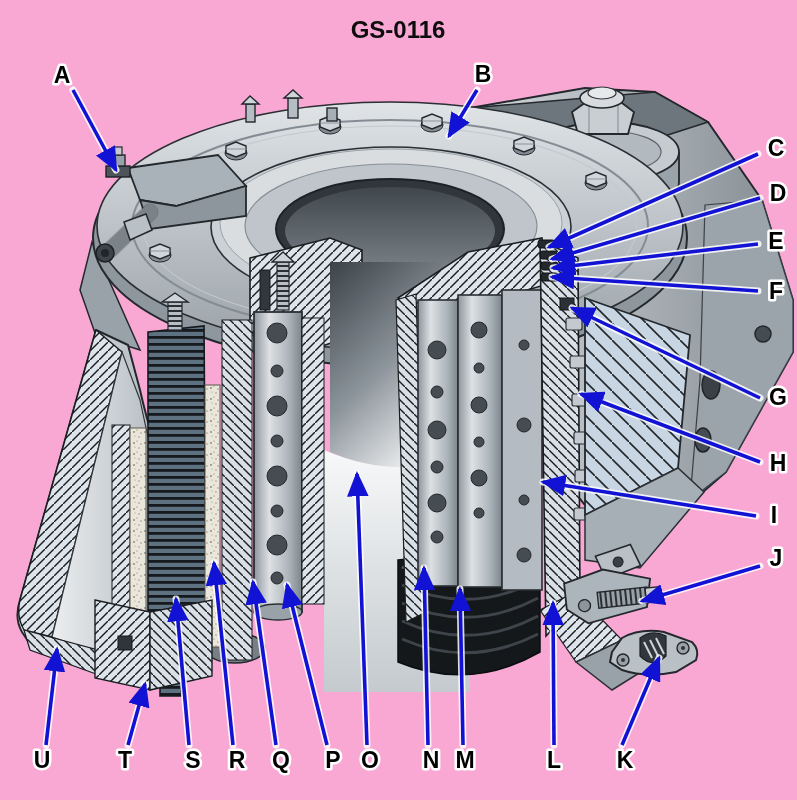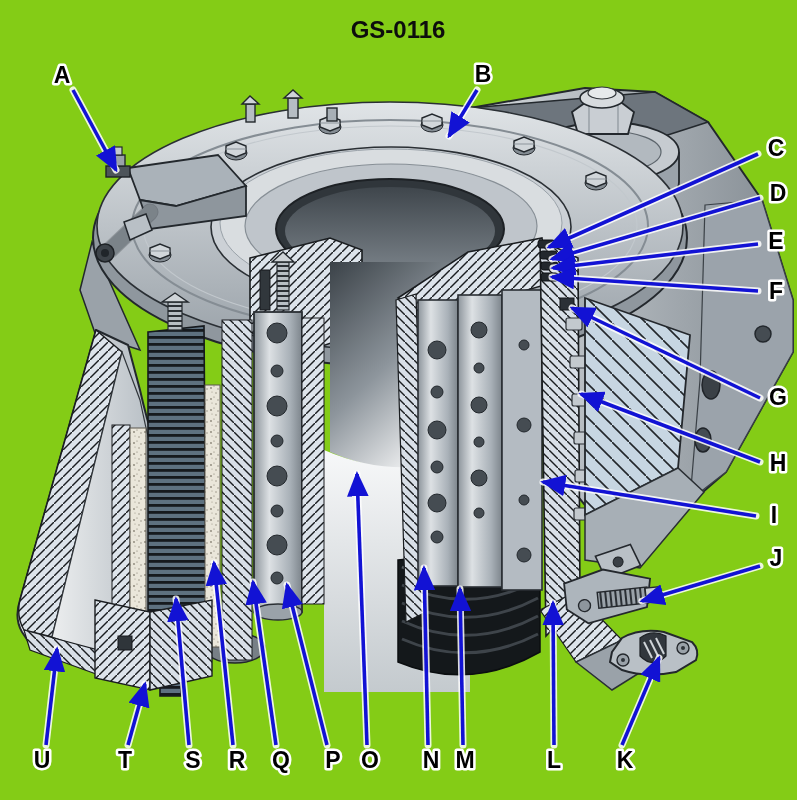--- a/index.html
+++ b/index.html
@@ -1,16 +1,16 @@
 <!DOCTYPE html>
 <html><head>
 <meta charset="utf-8">
 <style>
   html,body{margin:0;padding:0;background:#ffffff;}
-  .stage{position:relative;width:797px;height:800px;background:#84cc16;overflow:hidden;
+  .stage{position:relative;width:797px;height:800px;background:#f9a8d4;overflow:hidden;
          font-family:"Liberation Sans", sans-serif;}
   svg{display:block;}
   .callout-label{font:bold 23px "Liberation Sans", sans-serif;fill:#000;
                  paint-order:stroke;stroke:#fff;stroke-width:5px;stroke-linejoin:round;}
   .fig-title{font:bold 24px "Liberation Sans", sans-serif;fill:#0d0d0d;}
   .outline{stroke:#23282d;stroke-width:2;stroke-linejoin:round;}
 </style>
 </head>
 <body>
 

